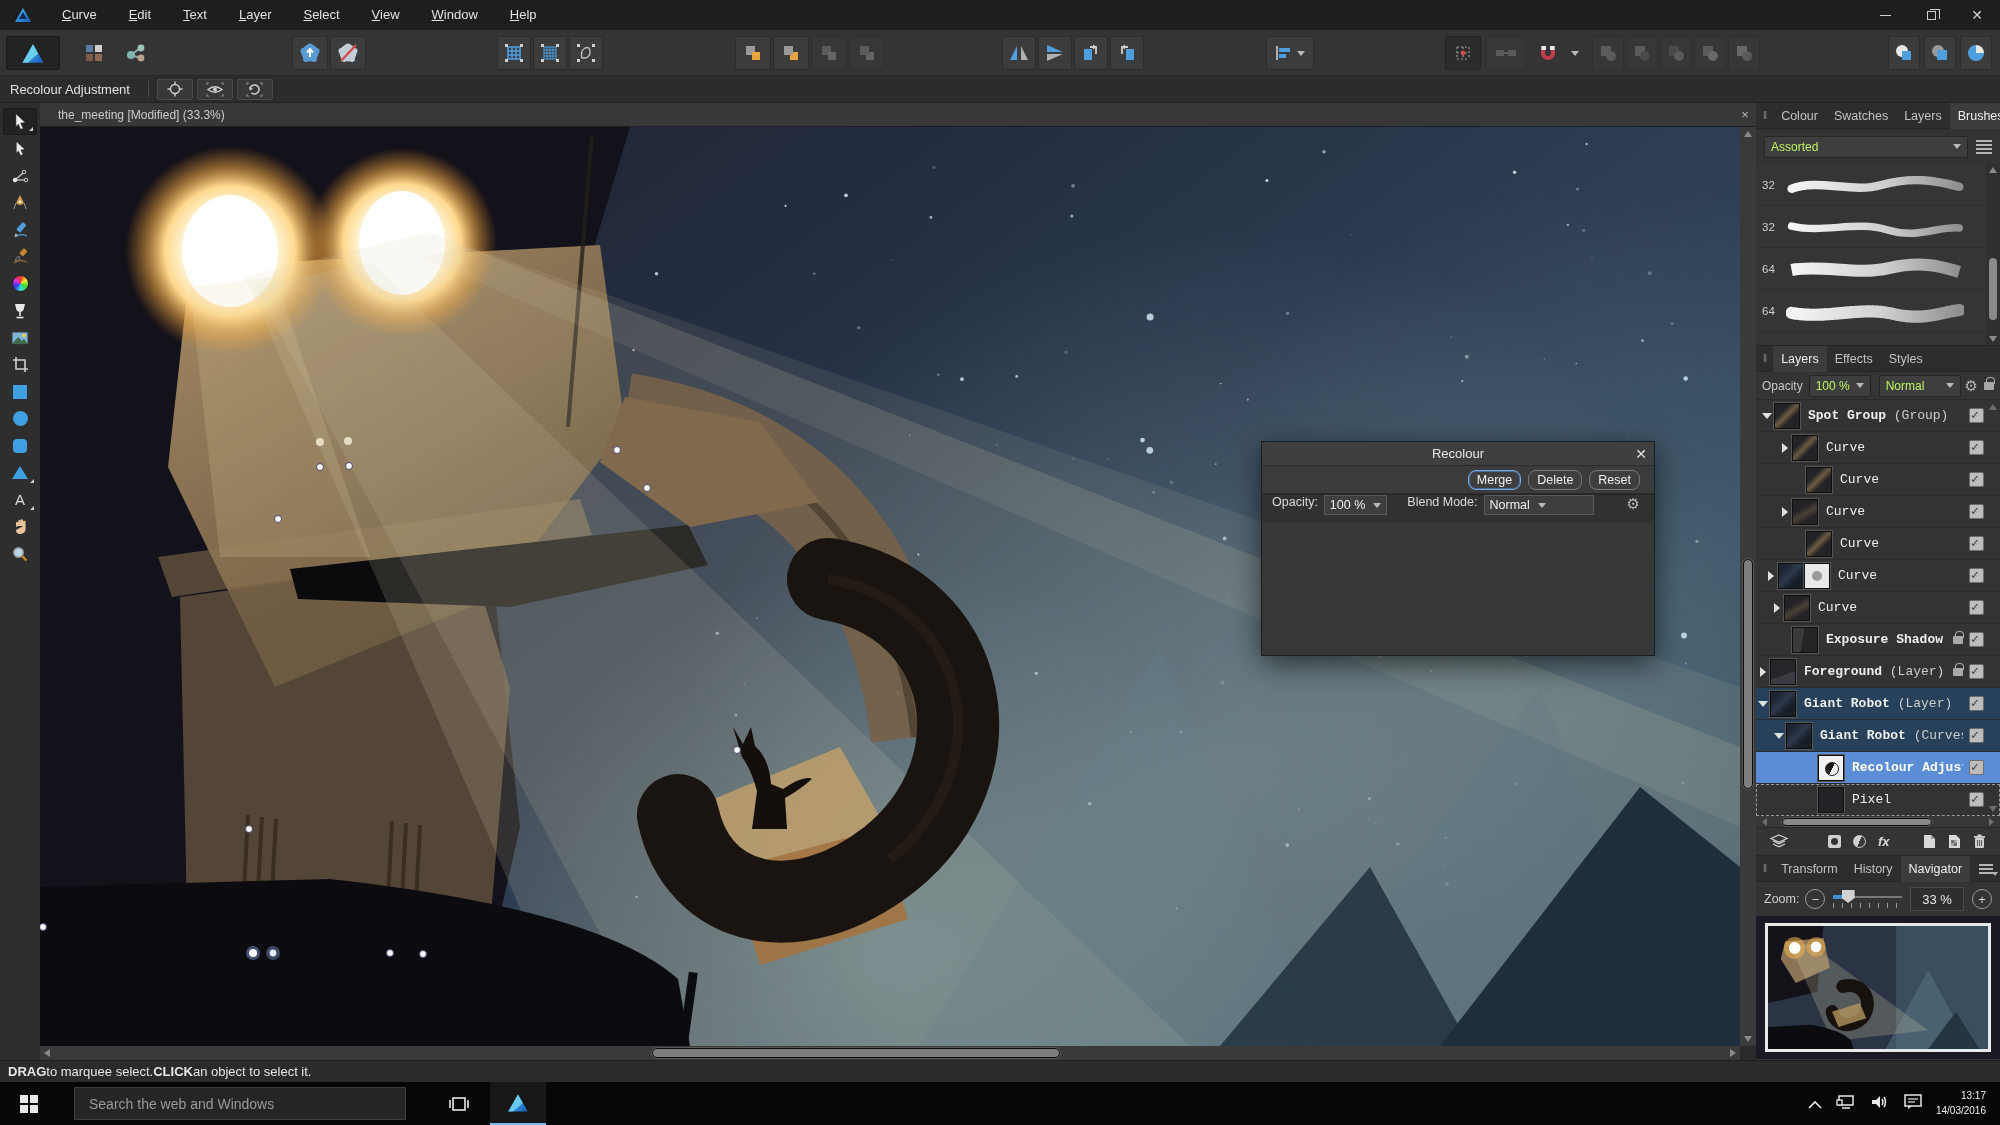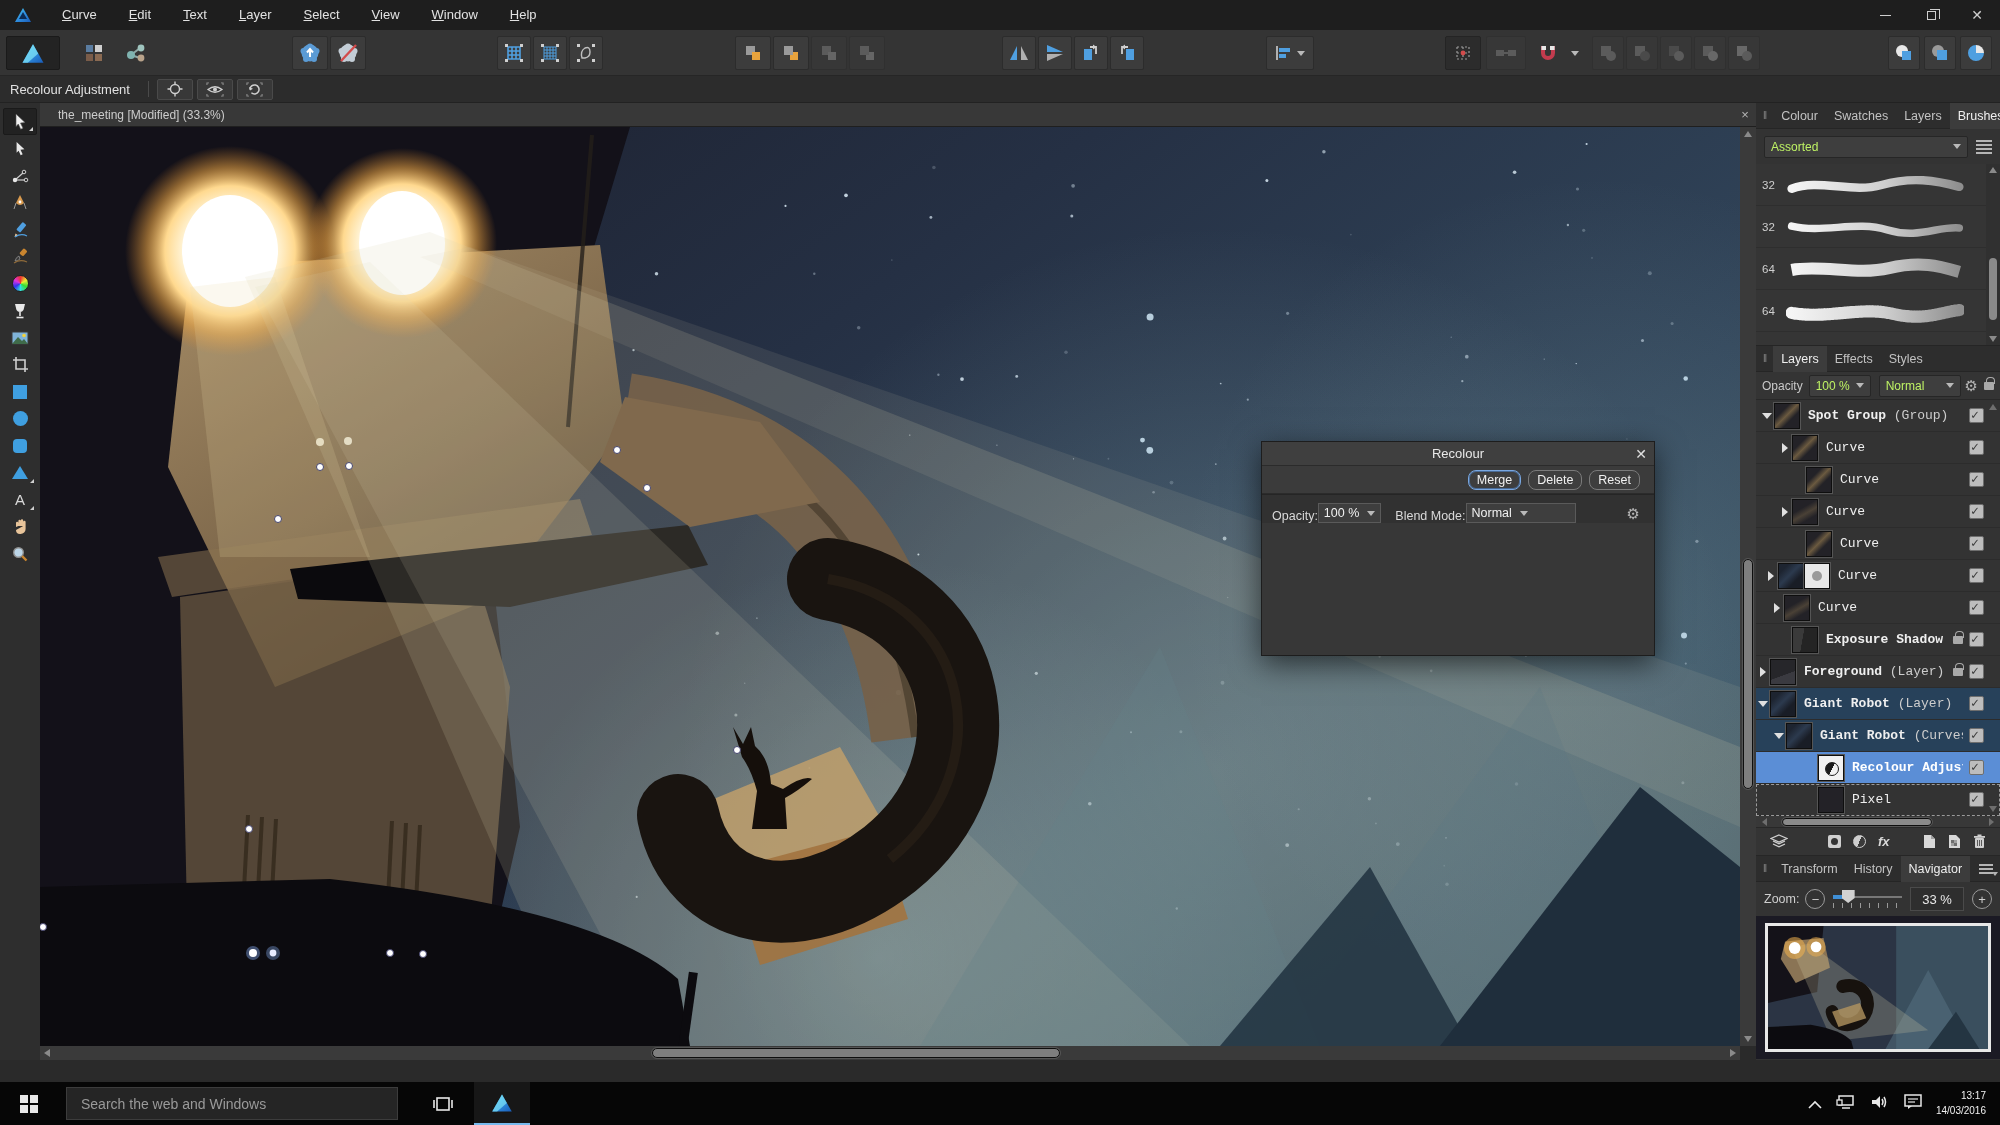--- a/index.html
+++ b/index.html
@@ -156,35 +156,35 @@
   .dlg-btnrow { height:28px; background:#3b3b3b; display:flex; align-items:center; justify-content:flex-end; padding-right:14px; border-bottom:1px solid #2b2b2b; gap:7px; }
   .dbtn { min-width:46px; height:20px; padding:0 8px; background:#3e3e3e; border:1px solid #7a7a7a; border-radius:8px; color:#f0f0f0; display:flex; align-items:center; justify-content:center; font-size:12.5px; }
   .dbtn.primary { border:1px solid #79a7e0; box-shadow:0 0 0 1px #4a6b96 inset; }
   .dlg-body { position:relative; height:133px; }
   .slider-label { position:absolute; left:14px; color:#e4e4e4; }
   .track { position:absolute; left:14px; width:306px; height:7px; border-radius:4px; }
   .track.hue { background:linear-gradient(90deg,#f00 0%,#ff0 16%,#0f0 33%,#0ff 49%,#00f 66%,#f0f 83%,#f00 100%); }
   .track.sat { background:linear-gradient(90deg,#7f7f7f,#2a6fe0); }
   .knob { position:absolute; width:15px; height:15px; border-radius:50%; background:#2d7cd6; border:3px solid #fff; box-shadow:0 1px 2px rgba(0,0,0,.6); }
   .valbox { position:absolute; left:324px; width:58px; height:21px; background:#3e3e3e; border:1px solid #5a5a5a; color:#f0f0f0; display:flex; align-items:center; padding-left:7px; font-size:12.5px; }
-  .dlg-footer { height:29px; background:#313131; border-top:1px solid #252525; display:flex; align-items:flex-end; padding:0 10px; }
+  .dlg-footer { height:29px; background:#313131; border-top:1px solid #252525; display:flex; align-items:flex-start; padding:0 10px; gap:6px; }
   .dlg-footer .lbl { color:#d9d9d9; font-size:12.5px; }
   .mini-combo { height:20px; background:#3e3e3e; border:1px solid #5a5a5a; display:flex; align-items:center; padding:0 5px; color:#f0f0f0; font-size:12.5px; }
   .mini-combo .chev { margin-left:8px; }
 
   
   .statusbar { position:absolute; left:0; top:1060px; width:2000px; height:22px; background:#2b2b2b; display:flex; align-items:center; padding-left:8px; font-size:13px; color:#e6e6e6; border-top:1px solid #1f1f1f; }
   .statusbar b { font-weight:bold; }
 
   
   .taskbar { position:absolute; left:0; top:1082px; width:2000px; height:43px; background:#060606; display:flex; align-items:stretch; }
   .startbtn { width:58px; display:flex; align-items:center; justify-content:center; }
   .winlogo { display:grid; grid-template-columns:8px 8px; grid-gap:2px; }
   .winlogo i { width:8px; height:8px; background:#e8e8e8; display:block; }
-  .searchbox { width:332px; margin:5px 8px; background:#252525; border:1px solid #3c3c3c; display:flex; align-items:center; padding-left:14px; color:#9a9a9a; font-size:14px; }
+  .searchbox { width:332px; margin:5px 16px; background:#252525; border:1px solid #3c3c3c; display:flex; align-items:center; padding-left:14px; color:#9a9a9a; font-size:14px; }
   .tvbtn { width:50px; display:flex; align-items:center; justify-content:center; margin-left:12px; }
   .apptile { width:56px; display:flex; align-items:center; justify-content:center; background:rgba(255,255,255,.07); border-bottom:2px solid #76b9ed; margin-left:6px; }
   .tray { margin-left:auto; display:flex; align-items:center; gap:14px; padding-right:10px; color:#e8e8e8; }
   .clock { text-align:right; font-size:10px; line-height:1.45; color:#f0f0f0; padding-right:4px; }
 </style>
 </head>
 <body>
 
 <svg width="0" height="0" style="position:absolute">
   <defs>
@@ -1089,20 +1089,26 @@
       </span>
       <span class="lbl" style="margin-left:14px">Blend Mode:</span>
       <span class="mini-combo" style="width:110px">
         <span>Normal</span>
           <span class="chev"></span>
       </span>
       <span class="gear" style="margin-left:auto">⚙</span>
     </div>
   </div>
 
+  <div class="statusbar">
+    <b>DRAG</b>
+      <span> to marquee select. </span>
+      <b>CLICK</b>
+      <span> an object to select it.</span>
+  </div>
 
   <div class="taskbar">
     <div class="startbtn">
       <span class="winlogo">
           <i></i>
           <i></i>
           <i></i>
           <i></i>
         </span>
     </div>

